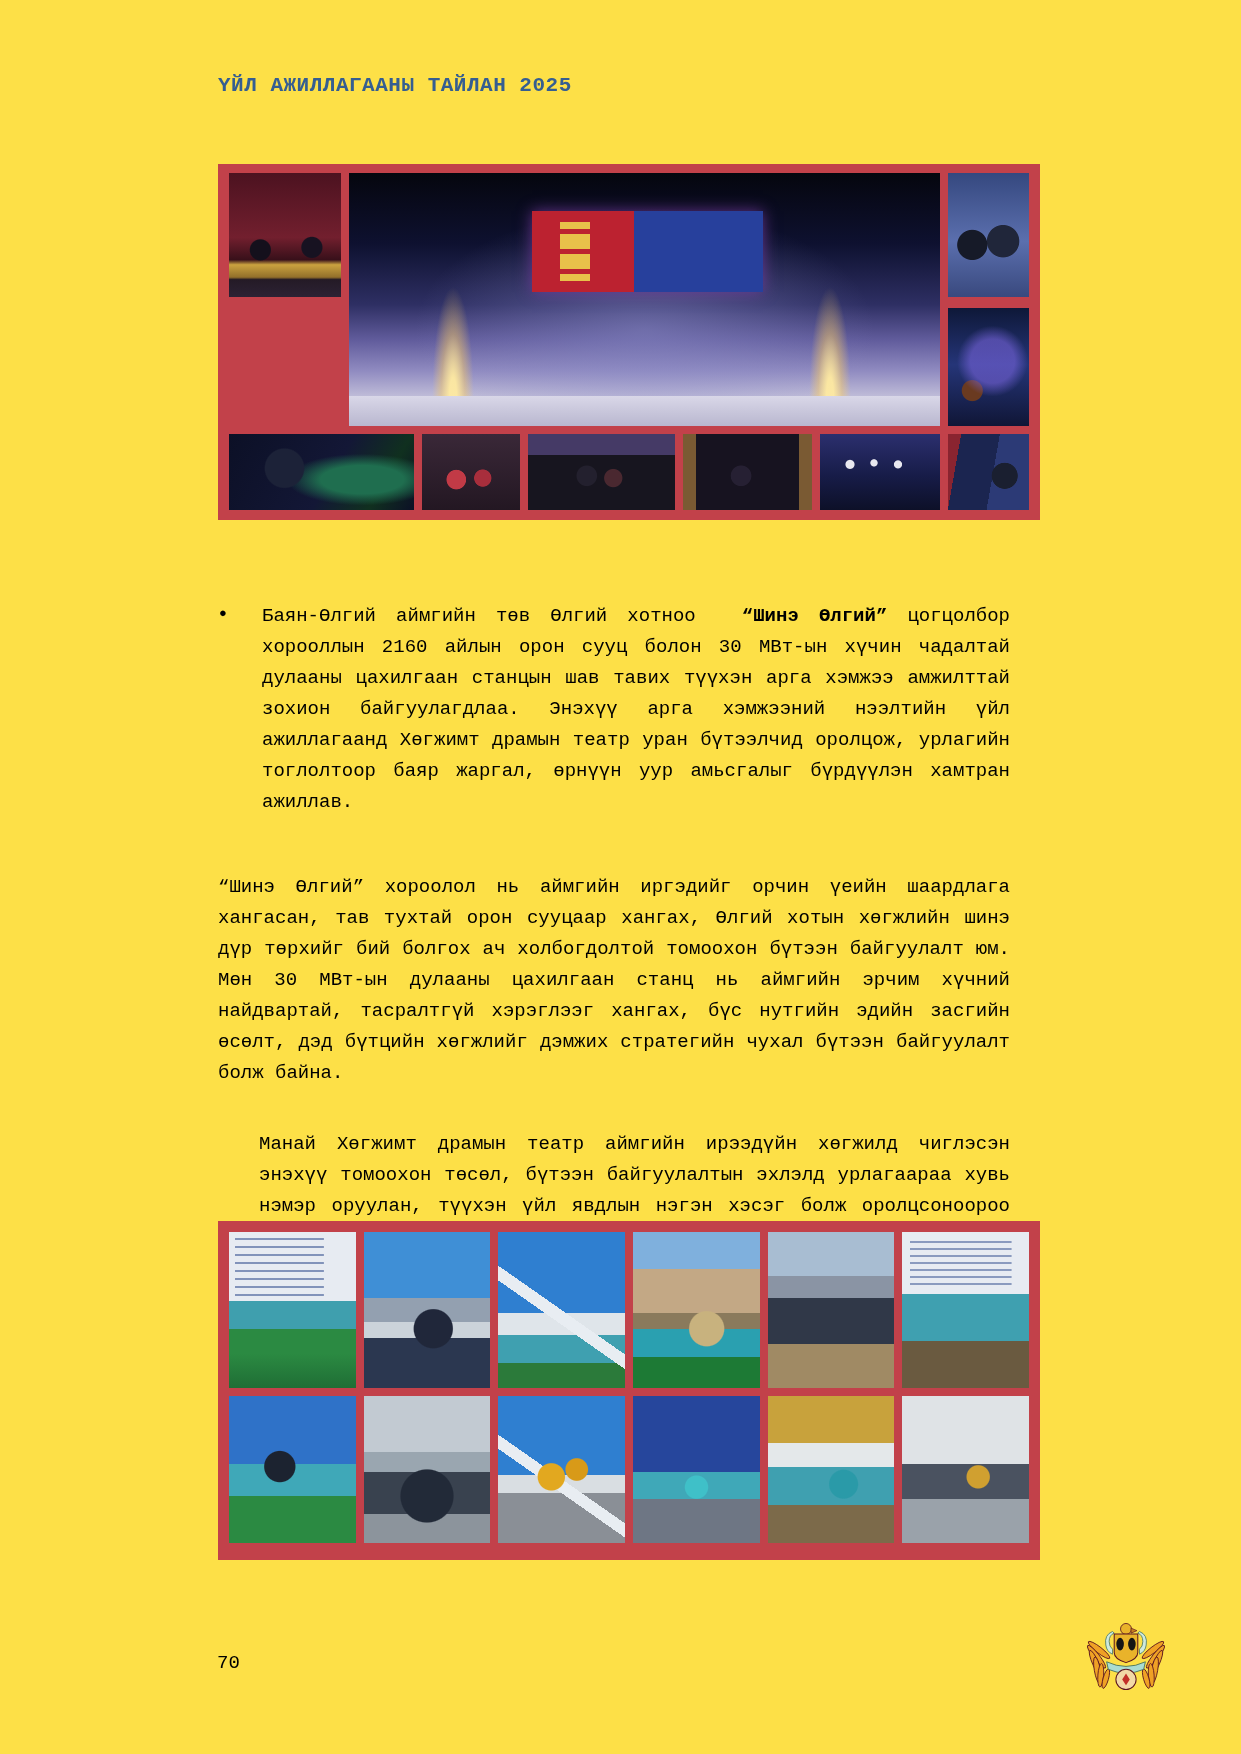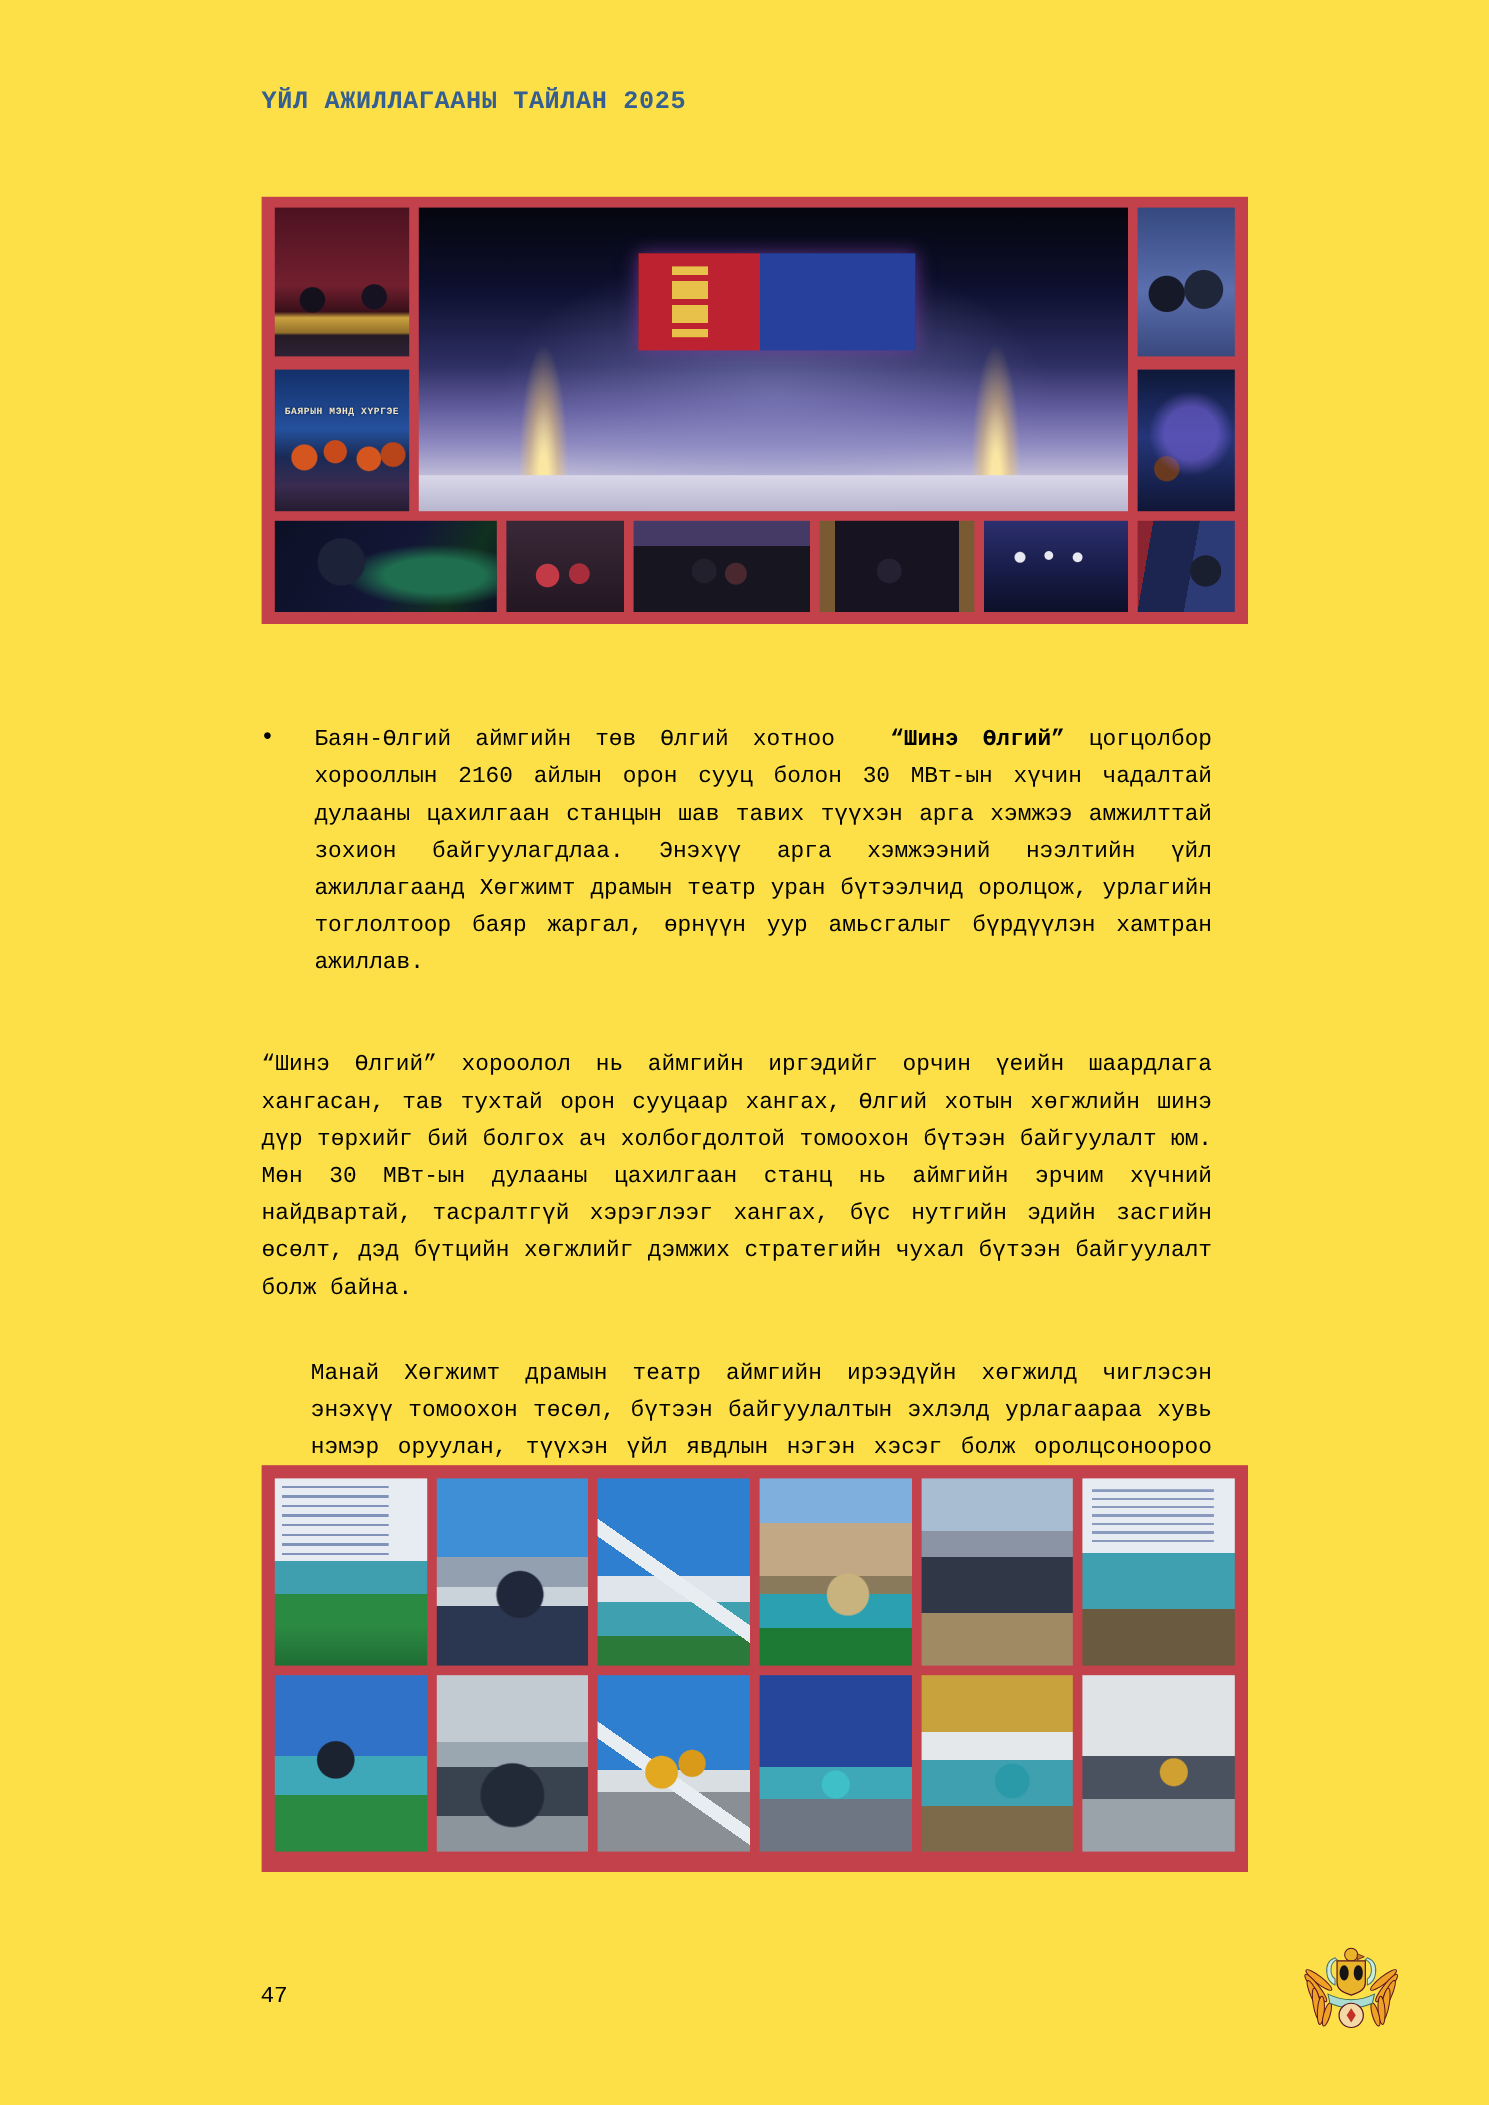--- a/index.html
+++ b/index.html
@@ -184,23 +184,20 @@
 </style>
 </head>
 <body>
 
 <div class="page">
 
   <div class="report-title">ҮЙЛ АЖИЛЛАГААНЫ ТАЙЛАН 2025</div>
 
   <section class="collage collage-top">
     <div class="ph phL1"></div>
-    <div class="ph phL2">
-      <div class="banner-text">БАЯРЫН МЭНД ХҮРГЭЕ</div>
-    </div>
     <div class="ph phC">
       <div class="flag">
         <div class="soyombo"></div>
       </div>
       <div class="spark s1"></div>
       <div class="spark s2"></div>
       <div class="stagefloor"></div>
     </div>
     <div class="ph phR1"></div>
     <div class="ph phR2"></div>
@@ -230,21 +227,21 @@
       <div class="cell r1c6"></div>
       <div class="cell r2c1"></div>
       <div class="cell r2c2"></div>
       <div class="cell r2c3"></div>
       <div class="cell r2c4"></div>
       <div class="cell r2c5"></div>
       <div class="cell r2c6"></div>
     </div>
   </section>
 
-  <div class="page-number">47</div>
+  <div class="page-number">70</div>
 
   <svg class="crest" viewBox="0 0 100 95" xmlns="http://www.w3.org/2000/svg">
     <g stroke="#5a1420" stroke-width="1" fill="#efa125">
       <ellipse cx="18" cy="38" rx="3.6" ry="16" transform="rotate(-52 18 38)"></ellipse>
       <ellipse cx="15" cy="46" rx="3.6" ry="17" transform="rotate(-38 15 46)"></ellipse>
       <ellipse cx="14" cy="54" rx="3.6" ry="17" transform="rotate(-24 14 54)"></ellipse>
       <ellipse cx="16" cy="62" rx="3.6" ry="16" transform="rotate(-10 16 62)"></ellipse>
       <ellipse cx="20" cy="68" rx="3.4" ry="14" transform="rotate(4 20 68)"></ellipse>
       <ellipse cx="26" cy="72" rx="3.2" ry="12" transform="rotate(16 26 72)"></ellipse>
       <ellipse cx="82" cy="38" rx="3.6" ry="16" transform="rotate(52 82 38)"></ellipse>

